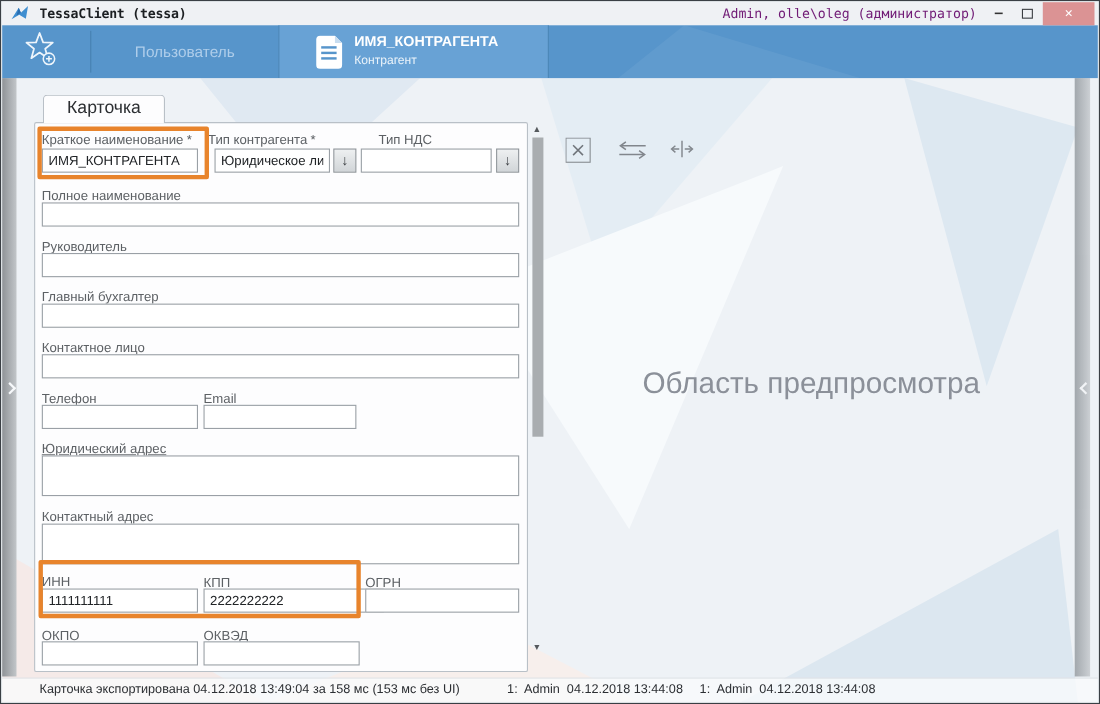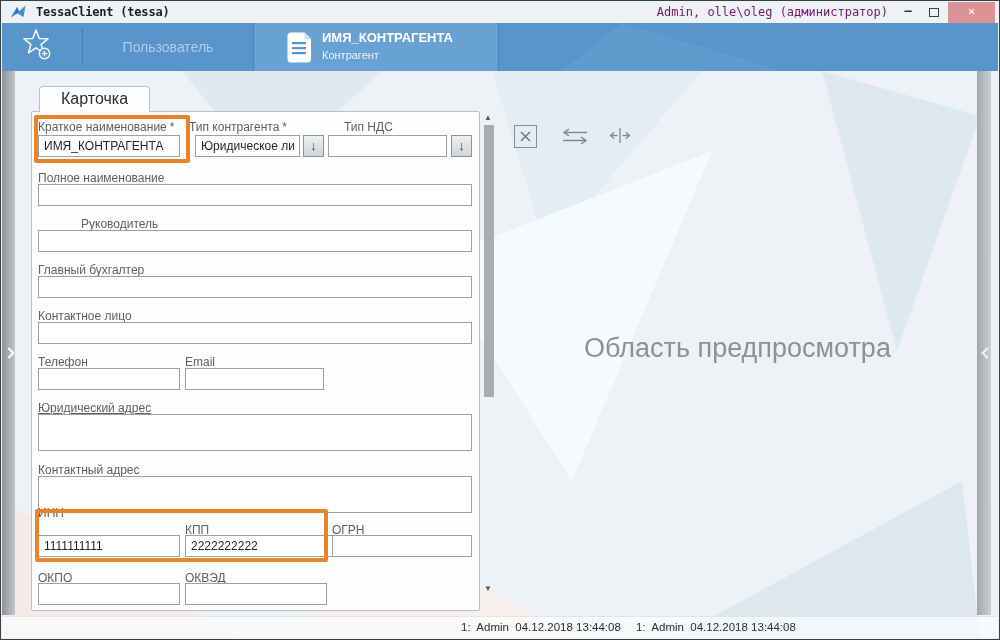--- a/index.html
+++ b/index.html
@@ -174,41 +174,41 @@
     <input class="finput" style="left: 163px; top: 23px; width: 105px;" value="Юридическое лицо">
     <div class="dropbtn" style="left:271px;top:23px;"><span>↓</span></div>
 
     <span class="flabel" style="left:296px;top:8px;margin-left:16px;">Тип НДС</span>
     <input class="finput" style="left: 296px; top: 23px; width: 119px;" value="">
     <div class="dropbtn" style="left:419px;top:23px;"><span>↓</span></div>
 
     <span class="flabel" style="left:6px;top:59px;">Полное наименование</span>
     <input class="finput" style="left: 6px; top: 72px; width: 434px;" value="">
 
-    <span class="flabel" style="left:6px;top:105px;margin-left:43px;">Руководитель</span>
+    <span class="flabel" style="left:6px;top:105px;">Руководитель</span>
     <input class="finput" style="left: 6px; top: 118px; width: 434px;" value="">
 
     <span class="flabel" style="left:6px;top:151px;">Главный бухгалтер</span>
     <input class="finput" style="left: 6px; top: 164px; width: 434px;" value="">
 
     <span class="flabel" style="left:6px;top:197px;">Контактное лицо</span>
     <input class="finput" style="left: 6px; top: 210px; width: 434px;" value="">
 
     <span class="flabel" style="left:6px;top:243px;">Телефон</span>
     <input class="finput" style="left: 6px; top: 256px; width: 142px;" value="">
     <span class="flabel" style="left:153px;top:243px;">Email</span>
     <input class="finput" style="left: 153px; top: 256px; width: 139px;" value="">
 
     <span class="flabel" style="left:6px;top:289px;text-decoration:underline;">Юридический адрес</span>
     <textarea class="farea" style="left: 6px; top: 302px; width: 434px;"></textarea>
 
     <span class="flabel" style="left:6px;top:351px;">Контактный адрес</span>
     <textarea class="farea" style="left: 6px; top: 364px; width: 434px;"></textarea>
 
-    <span class="flabel" style="left:6px;top:394px;text-align:right;">ИНН</span>
+    <span class="flabel" style="left:6px;top:410px;text-align:right;">ИНН</span>
     <input class="finput" style="left: 6px; top: 423px; width: 142px;" value="1111111111">
     <span class="flabel" style="left:153px;top:411px;">КПП</span>
     <input class="finput" style="left: 153px; top: 423px; width: 164px;" value="2222222222">
     <span class="flabel" style="left:300px;top:411px;">ОГРН</span>
     <input class="finput" style="left: 300px; top: 423px; width: 140px;" value="">
 
     <span class="flabel" style="left:6px;top:459px;">ОКПО</span>
     <input class="finput" style="left: 6px; top: 471px; width: 142px;" value="">
     <span class="flabel" style="left:153px;top:459px;">ОКВЭД</span>
     <input class="finput" style="left: 153px; top: 471px; width: 142px;" value="">
@@ -243,17 +243,18 @@
         <line x1="9.5" y1="9.5" x2="3" y2="9.5" stroke="#81868c" stroke-width="1.3"></line>
         <polyline points="6,6.5 2.5,9.5 6,12.5" fill="none" stroke="#81868c" stroke-width="1.3"></polyline>
         <line x1="14.5" y1="9.5" x2="21" y2="9.5" stroke="#81868c" stroke-width="1.3"></line>
         <polyline points="18,6.5 21.5,9.5 18,12.5" fill="none" stroke="#81868c" stroke-width="1.3"></polyline>
       </svg>
     </div>
     <div class="pv-text">Область предпросмотра</div>
   </div>
 
   <div class="statusbar">
+    <span class="st-item st-msg">Карточка экспортирована 04.12.2018 13:49:04 за 158 мс (153 мс без UI)</span>
     <span class="st-item st-c1">1:  Admin  04.12.2018 13:44:08</span>
     <span class="st-item st-c2">1:  Admin  04.12.2018 13:44:08</span>
   </div>
 
 </div>
 
 </body></html>

